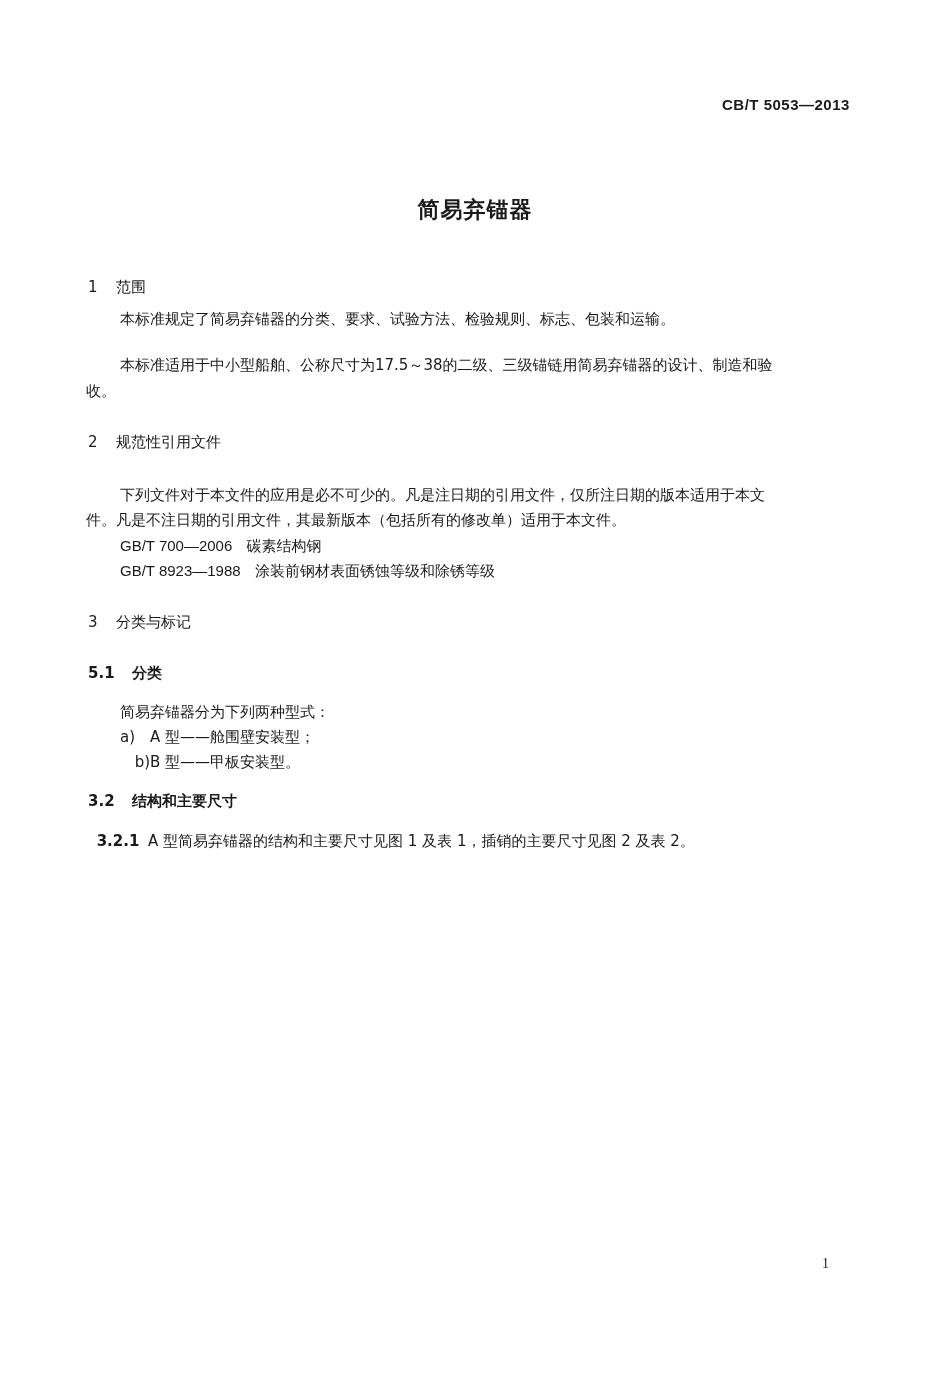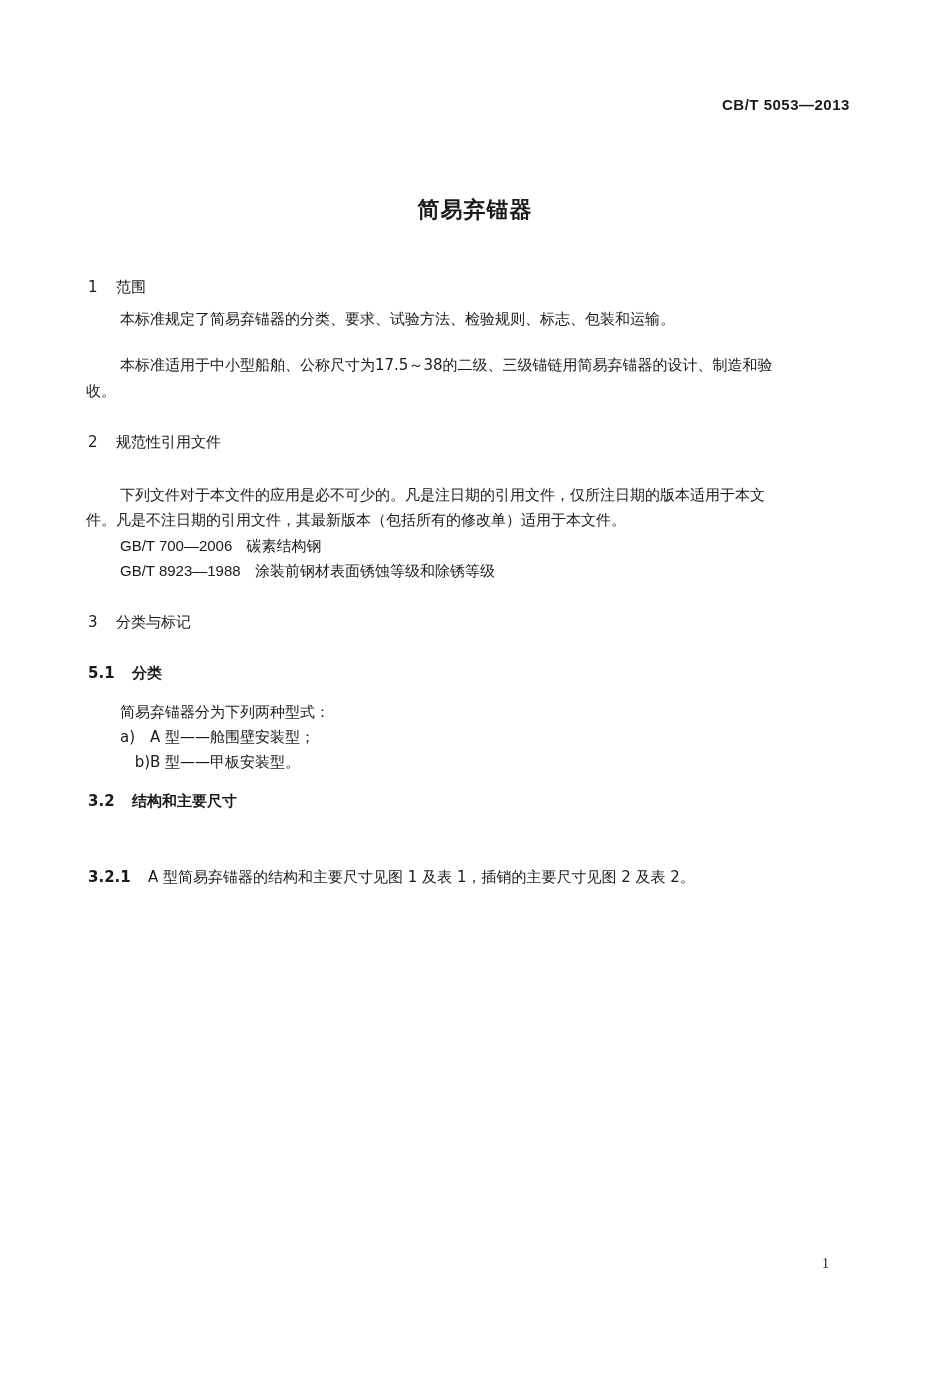--- a/index.html
+++ b/index.html
@@ -53,17 +53,17 @@
 <div class="abs p" style="left:120px; top:728px;">
   <span style="display:inline-block; width:30px;">a)</span><span>A 型——舱围壁安装型；</span>
 </div>
 <div class="abs p" style="left:120px; top:753px;text-align:right;">
   <span style="display:inline-block; width:30px;">b)</span><span>B 型——甲板安装型。</span>
 </div>
 
 <div class="abs h2" style="left:88px; top:792px;">
   <span class="num">3.2</span><span>结构和主要尺寸</span>
 </div>
-<div class="abs p p321" style="left:88px; top:868px;">
+<div class="abs p p321" style="left:88px; top:832px;text-align:center;">
   <span class="num">3.2.1</span><span>A 型简易弃锚器的结构和主要尺寸见图 1 及表 1，插销的主要尺寸见图 2 及表 2。</span>
 </div>
 
 <div class="abs page-no">1</div>
 
 </body></html>

